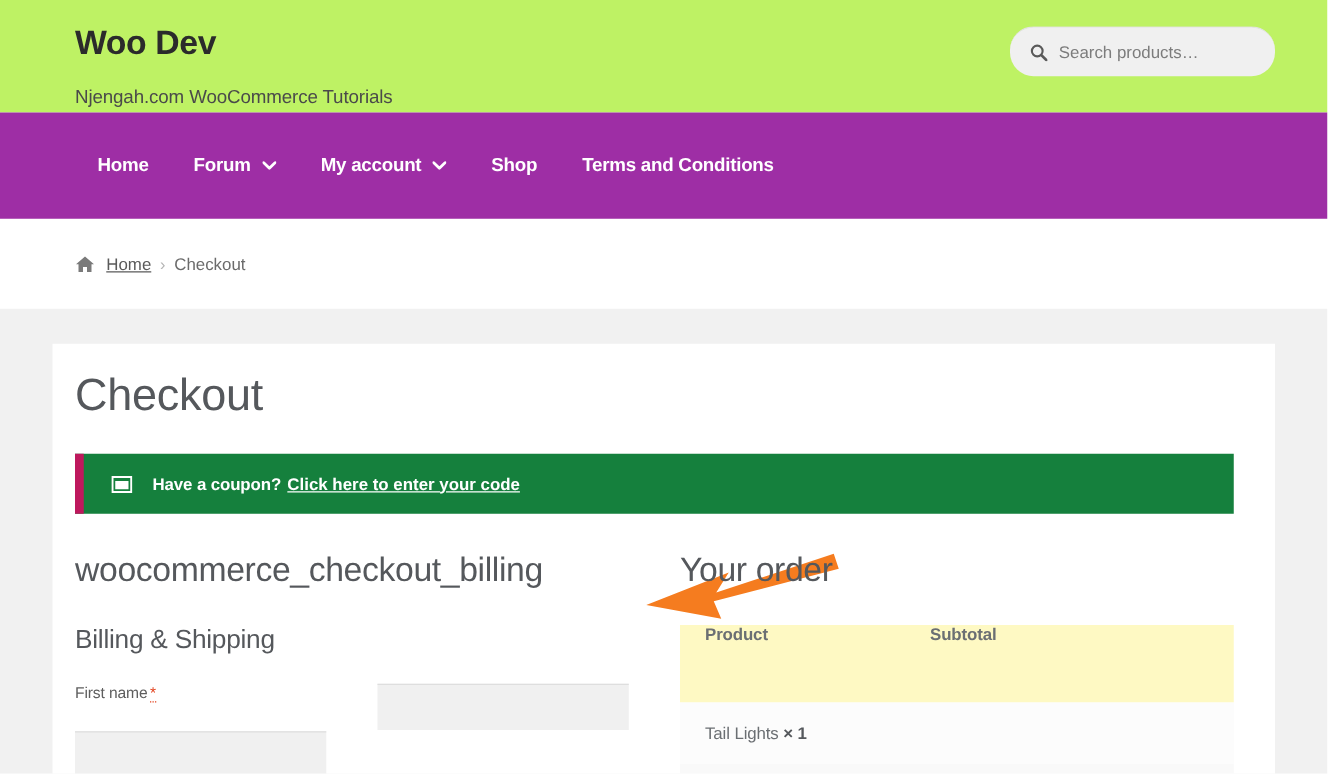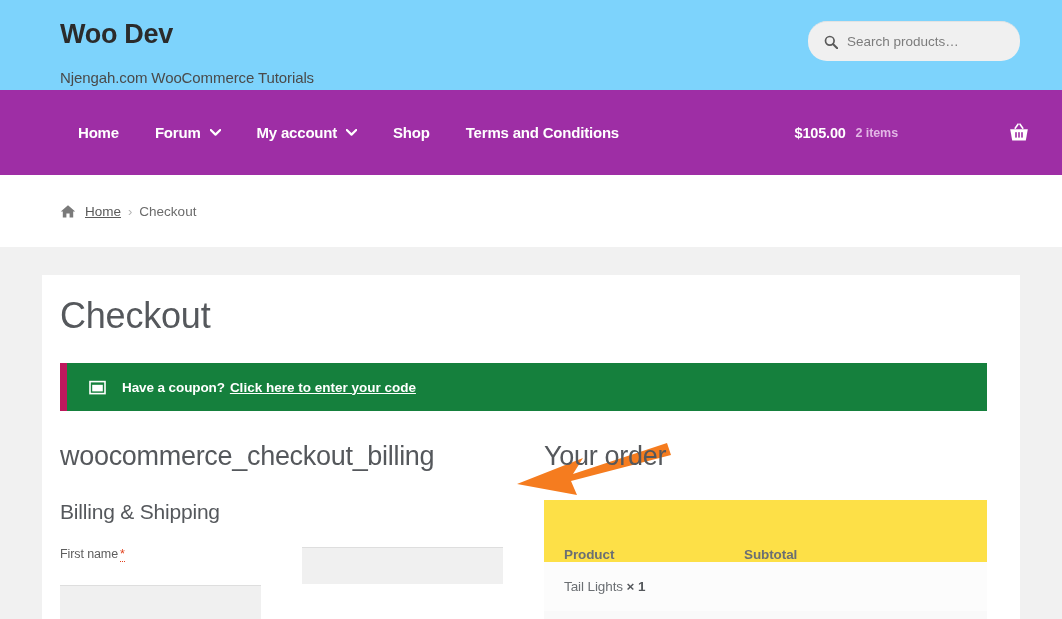--- a/index.html
+++ b/index.html
@@ -7,21 +7,21 @@
     margin: 0; padding: 0;
     width: 1062px; height: 619px;
     overflow: hidden;
     background: #ffffff;
     font-family: "Liberation Sans", sans-serif;
   }
 
   
   .site-header {
     height: 90px;
-    background: #7dd3fc;
+    background: #bef264;
     position: relative;
   }
   .brand { position: absolute; left: 60px; top: 20px; }
   .site-title {
     font-size: 27px;
     font-weight: bold;
     color: #2b2b2b;
     letter-spacing: -0.3px;
     line-height: 1.1;
     margin: 0;
@@ -212,24 +212,24 @@
     outline: 0;
     font-family: "Liberation Sans", sans-serif;
     font-size: 13px;
     color: #444;
     padding: 0 10px;
   }
 
   
   .order-table { margin-top: 28px; width: 443px; }
   .order-head {
-    background: #fde047;
+    background: #fef9c3;
     display: flex;
     height: 62px;
-    align-items: flex-end;
+    align-items: flex-start;
   }
   .order-row {
     background: #fcfcfc;
     display: flex;
     height: 49px;
     align-items: center;
   }
   .order-row-2 { background: #f9f9f9; height: 14px; }
   .cell-product { width: 200px; padding-left: 20px; }
   .cell-subtotal { width: 200px; }
@@ -303,33 +303,20 @@
 
     <div class="nav-item">
       <span>Shop</span>
     </div>
 
     <div class="nav-item">
       <span>Terms and Conditions</span>
     </div>
   </div>
 
-  <div class="cart-wrap">
-    <span class="cart-total">$105.00</span>
-    <span class="cart-count">2 items</span>
-    <span class="cart-icon">
-      <svg viewBox="0 0 22 22" width="22" height="22">
-        <path d="M7.2 6.2 L10 2.2 M14.8 6.2 L12 2.2" stroke="#ffffff" stroke-width="1.6" fill="none" stroke-linecap="round"></path>
-        <path d="M2.2 7.2 H19.8 L17.8 18.6 H4.2 Z" fill="#ffffff"></path>
-        <rect x="7.2" y="10.2" width="1.6" height="5.4" fill="#9e2ea5"></rect>
-        <rect x="10.2" y="10.2" width="1.6" height="5.4" fill="#9e2ea5"></rect>
-        <rect x="13.2" y="10.2" width="1.6" height="5.4" fill="#9e2ea5"></rect>
-      </svg>
-    </span>
-  </div>
 </div>
 
 <div class="breadcrumb-bar">
   <span class="home-icon">
     <svg viewBox="0 0 16 15" width="16" height="15">
       <path d="M8 1.2 L15.2 7.4 L13.2 7.4 L13.2 13.6 L9.6 13.6 L9.6 9.6 L6.4 9.6 L6.4 13.6 L2.8 13.6 L2.8 7.4 L0.8 7.4 Z" fill="#7a7a7a"></path>
     </svg>
   </span>
   <span class="crumb-link">Home</span>
   <span class="crumb-sep">›</span>

